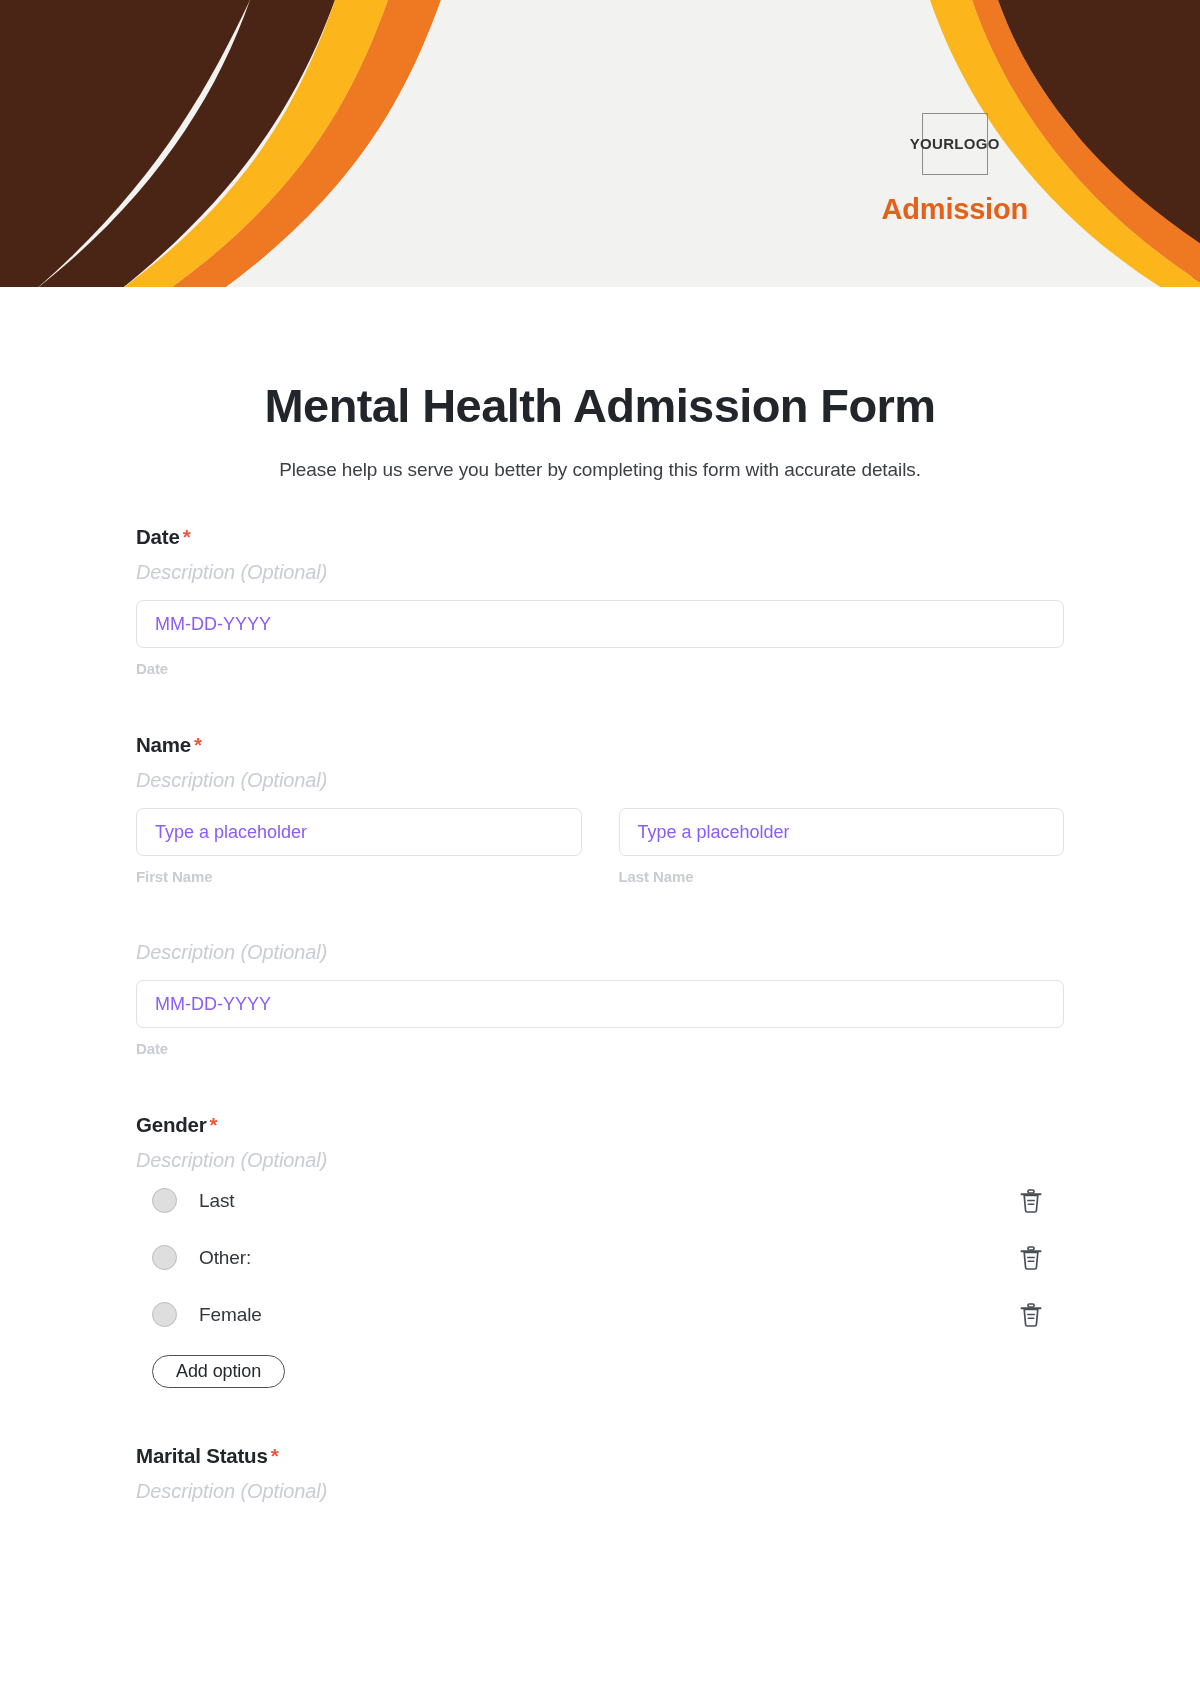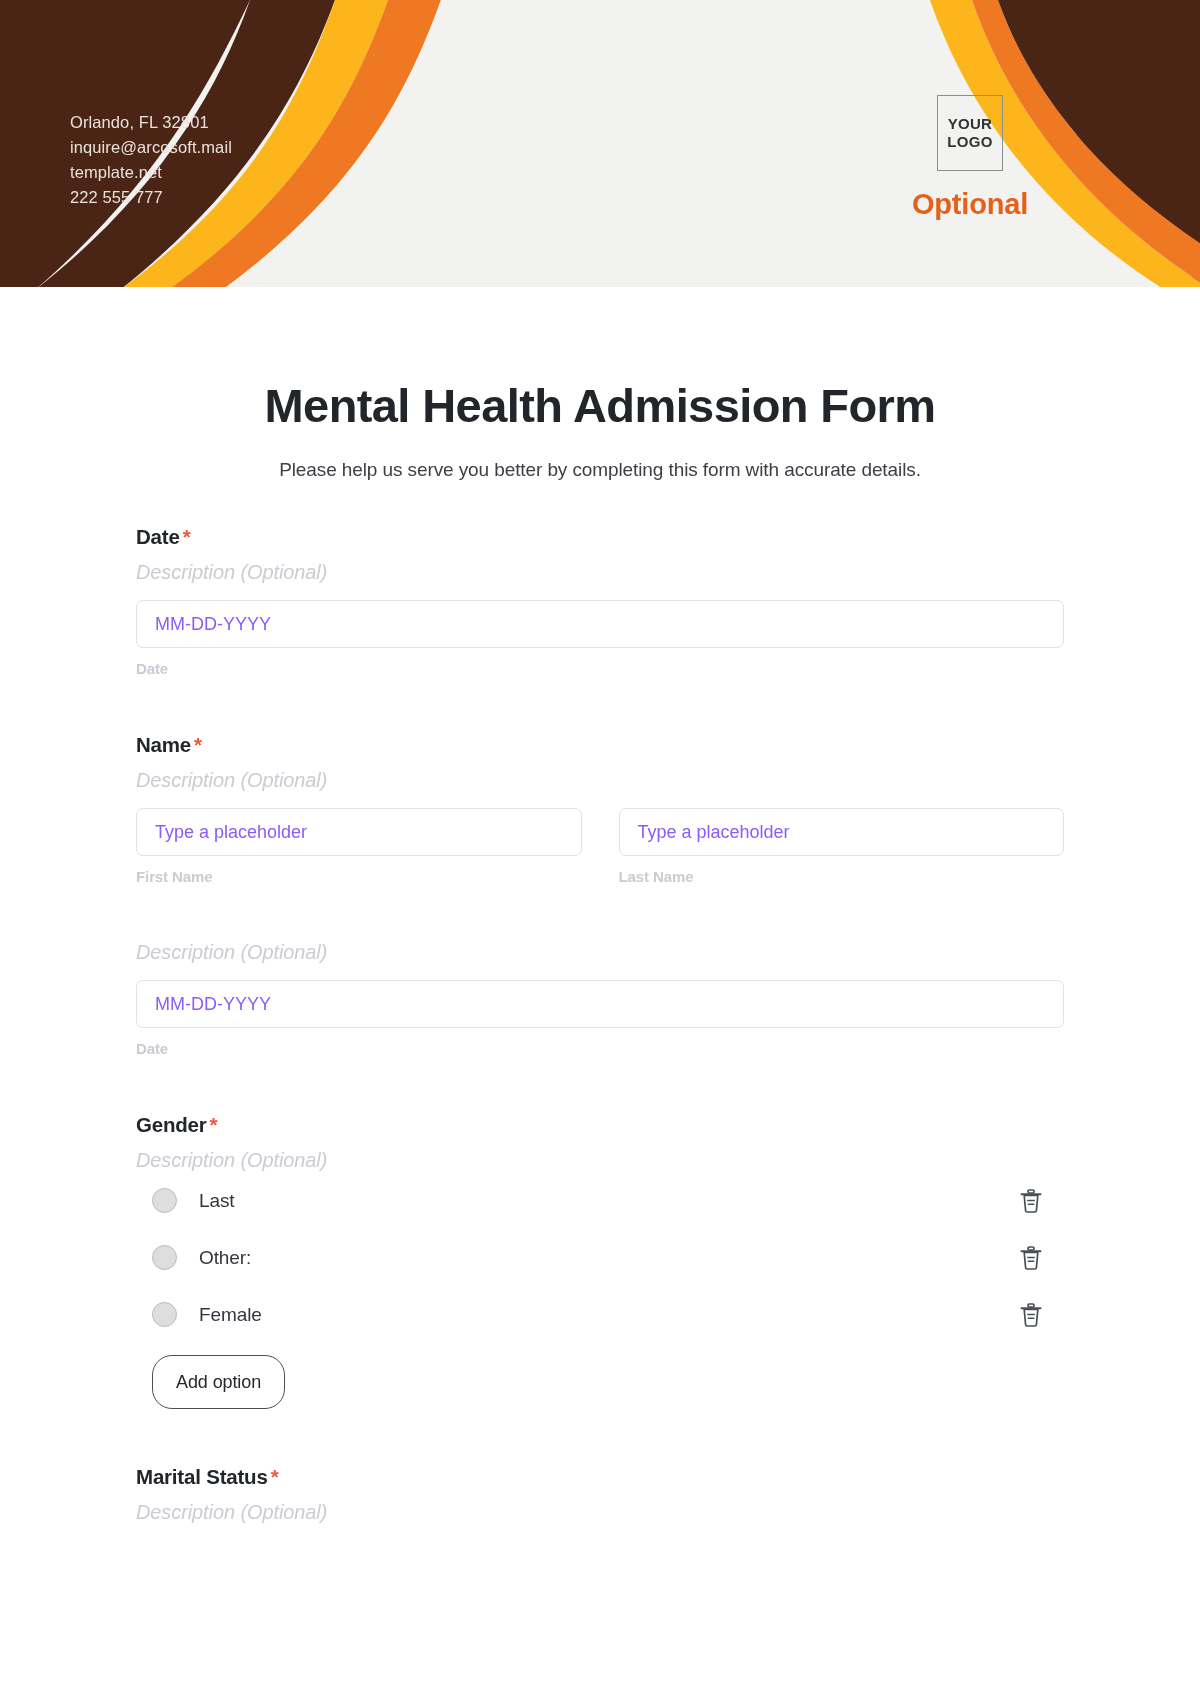--- a/index.html
+++ b/index.html
@@ -28,24 +28,24 @@
   }
   .contact div { white-space: nowrap; }
 
   .logo-block {
     position: absolute;
     right: 172px; top: 95px;
     z-index: 5;
     text-align: center;
   }
   .logo-box {
-    width: 66px; height: 76px;
+    width: 66px; height: 62px;
     border: 1.4px solid #8d8d8d;
-    margin: 0 auto;
-    display: flex; flex-direction: column;
+    margin: 18px auto;
+    display: flex; flex-direction: row;
     align-items: center; justify-content: center;
     color: #333; font-size: 15px; font-weight: 700;
     line-height: 18px; letter-spacing: .3px;
     background: transparent;
   }
   .brand {
     margin-top: 17px;
     color: #e2621b;
     font-size: 29px;
     font-weight: 700;
@@ -129,21 +129,21 @@
     font-size: 19px;
     color: #33373d;
     letter-spacing: -.1px;
   }
   .spacer { flex: 1; }
   .trash { width: 22px; height: 24px; margin-right: 22px; display:block; }
 
   .add-option {
     margin-top: 12px; margin-left: 16px;
     display: inline-flex; align-items: center; justify-content: center;
-    height: 54px; padding: 0 23px;
+    height: 33px; padding: 0 23px;
     border: 1.5px solid #4b4f55;
     border-radius: 20px;
     background: #fff;
     font-size: 18px;
     color: #25282d;
     letter-spacing: -.1px;
   }
 
   .clip-bottom { overflow: hidden; }
 </style>
@@ -171,33 +171,27 @@
 
       <path d="M930,0 C968,110 1045,215 1165,290 L1200,290 L1200,282 C1082,205 1008,105 972,0 Z" fill="#fcb61b"></path>
 
       <path d="M972,0 C1008,105 1082,205 1200,282 L1200,243 C1095,172 1030,90 998,0 Z" fill="#ef7822"></path>
 
       <path d="M998,0 C1030,90 1095,172 1200,243 L1200,0 Z" fill="#4a2414"></path>
 
       <path d="M1060,0 C1090,78 1140,150 1200,200 L1200,243 C1095,172 1030,90 998,0 Z" fill="#fcb61b" opacity="0"></path>
     </svg>
 
-    <div class="contact">
-      <div>Orlando, FL 32801</div>
-      <div>inquire@arcosoft.mail</div>
-      <div>template.net</div>
-      <div>222 555 777</div>
-    </div>
 
     <div class="logo-block">
       <div class="logo-box">
         <span>YOUR</span>
         <span>LOGO</span>
       </div>
-      <div class="brand">Optional</div>
+      <div class="brand">Admission</div>
     </div>
     <div class="banner-bottom-rule"></div>
   </div>
 
   <div class="form-wrap">
     <h1 class="form-title">Mental Health Admission Form</h1>
     <p class="form-sub">Please help us serve you better by completing this form with accurate details.</p>
 
     <div class="fields">
 

